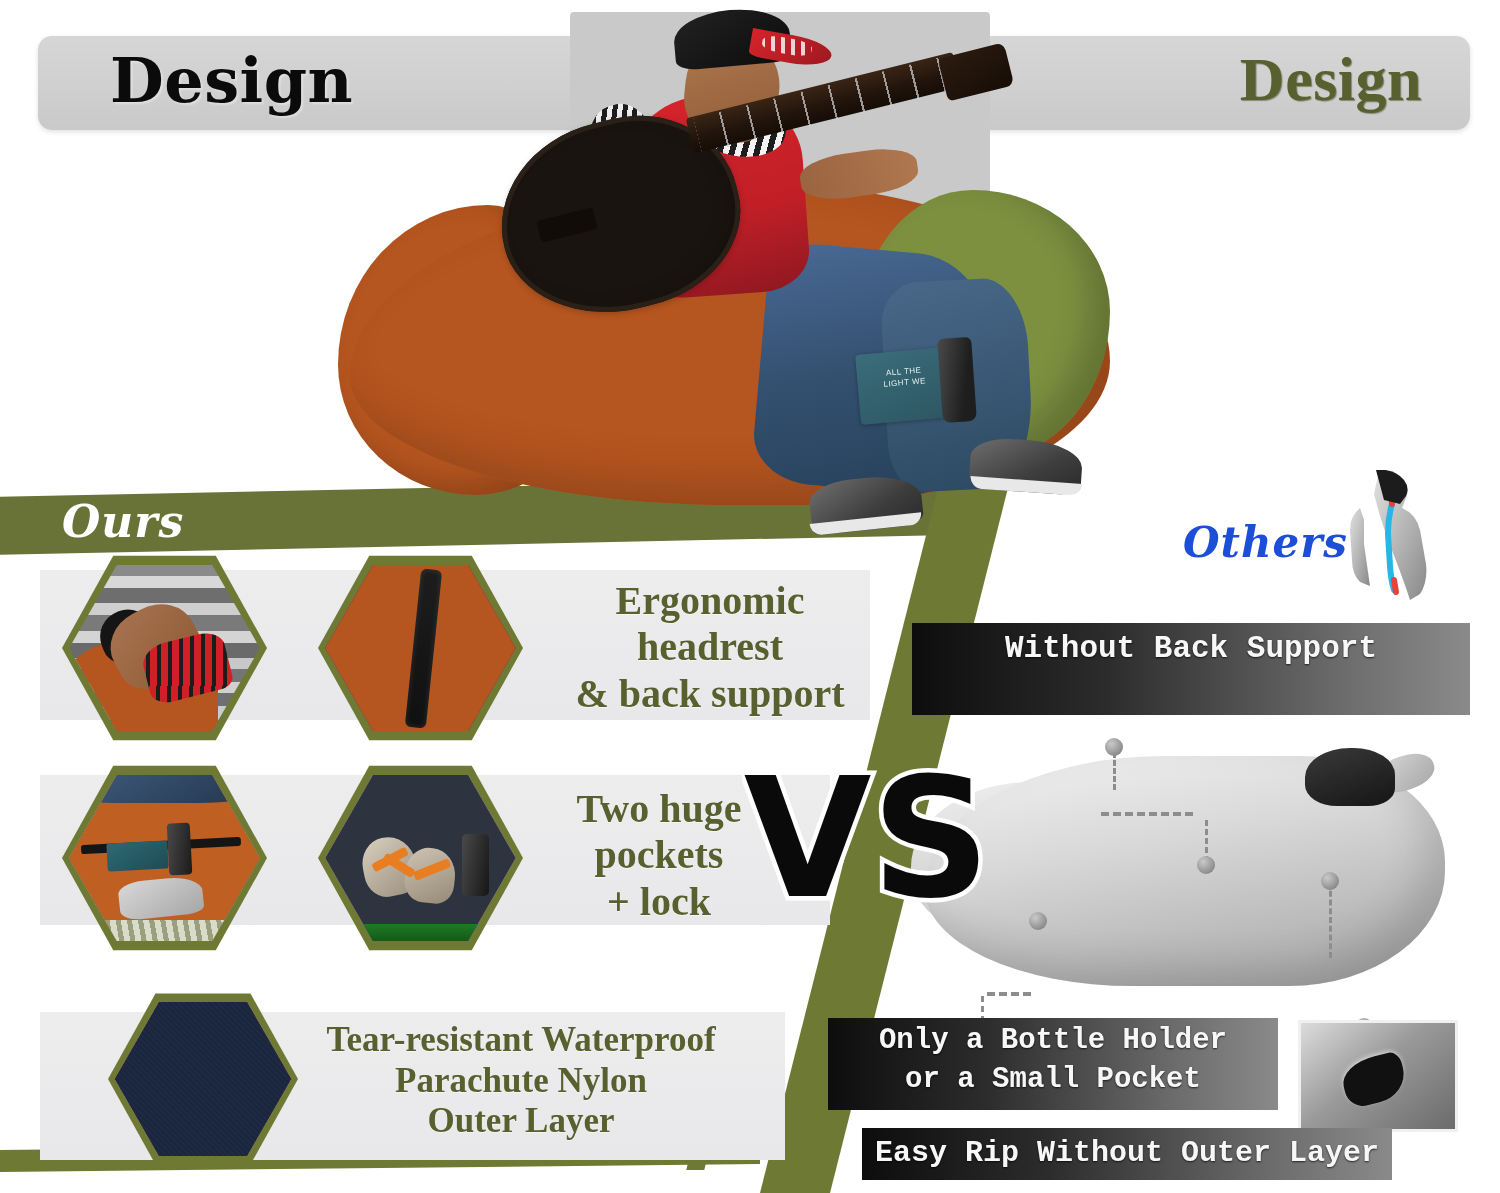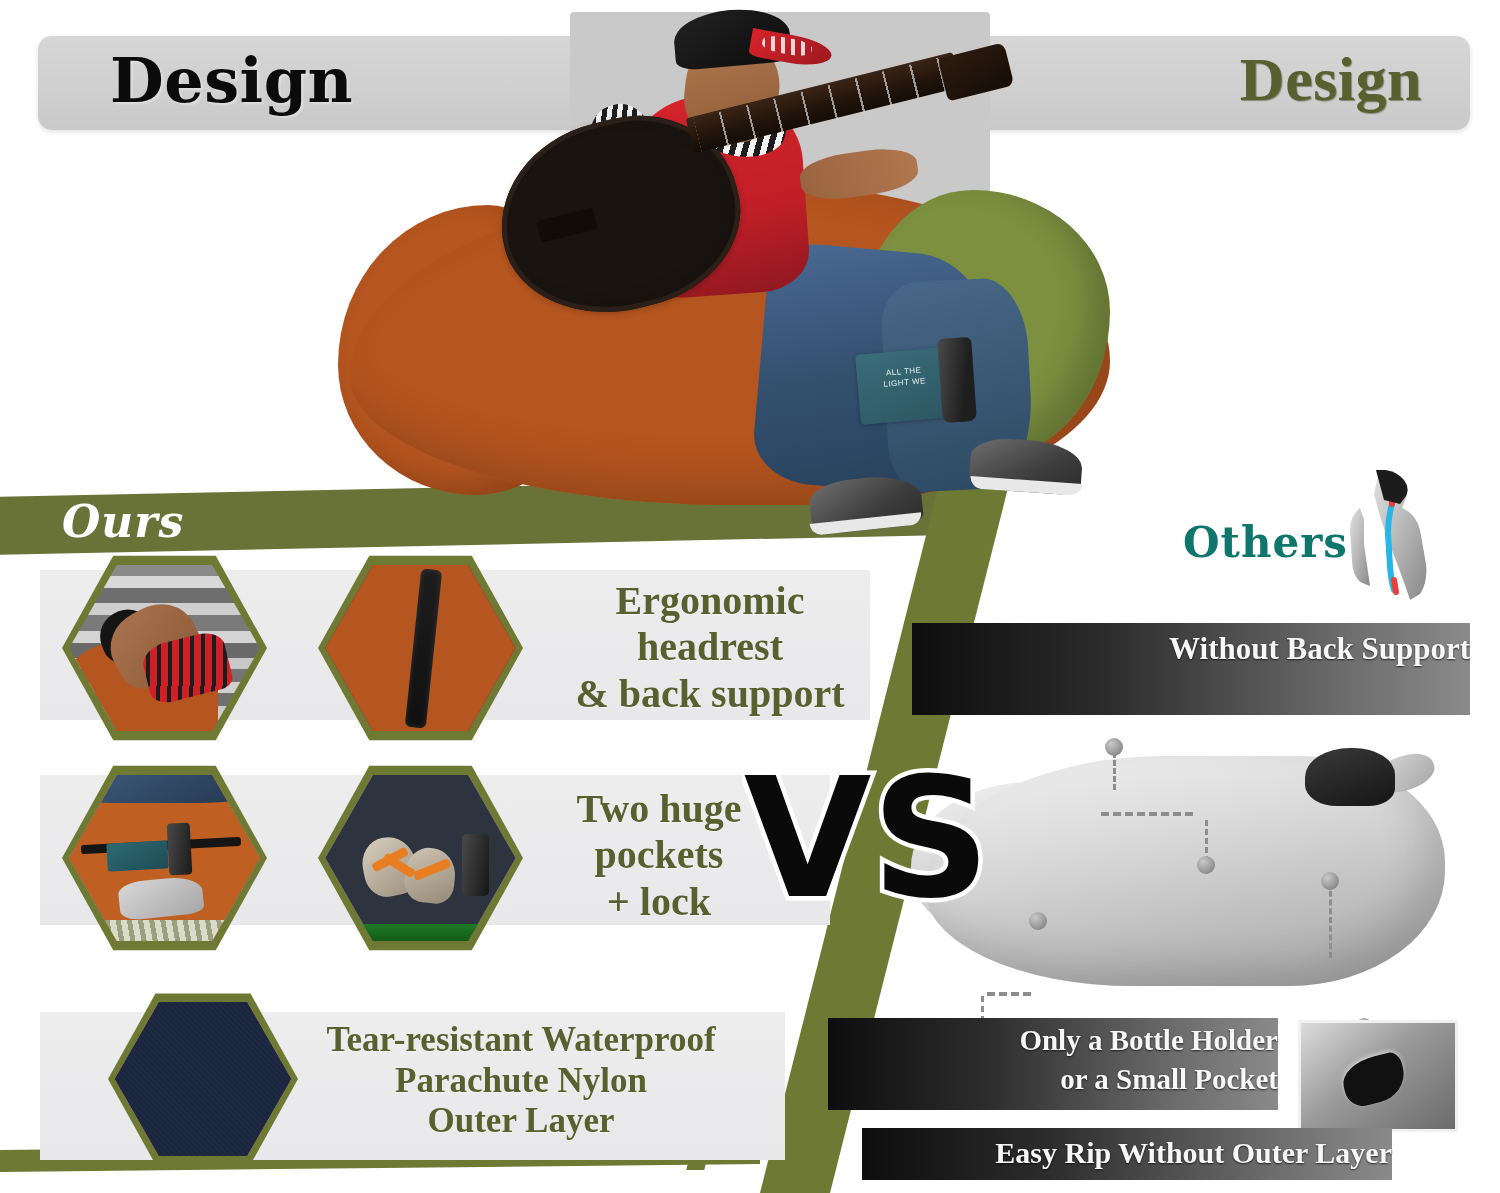--- a/index.html
+++ b/index.html
@@ -391,21 +391,22 @@
     z-index: 35;
   }
 
   
   .others-label {
     position: absolute;
     right: 152px;
     top: 518px;
     font-size: 42px;
     font-weight: bold;
-    color: #0f766e;
+    font-style: italic;
+    color: #1d4ed8;
     font-family: "DejaVu Serif", serif;
     letter-spacing: 1px;
     z-index: 35;
   }
 
   
   .spine-figure {
     position: absolute;
     right: 62px;
     top: 470px;
@@ -611,22 +612,22 @@
 
   
   .dark-bar {
     position: absolute;
     background: linear-gradient(90deg,#0d0d0d 0%,#2c2c2c 35%,#6d6d6d 78%,#8a8a8a 100%);
     z-index: 26;
   }
   .dark-bar-text {
     position: absolute;
     color: #f7f7f7;
-    font-family: Liberation Serif, serif;
-    text-align: right;
+    font-family: Liberation Mono, monospace;
+    text-align: center;
     z-index: 28;
     text-shadow: 0 1px 2px rgba(0,0,0,0.7);
   }
 
   .gray-lounger {
     position: absolute;
     left: 905px;
     top: 730px;
     width: 560px;
     height: 300px;

